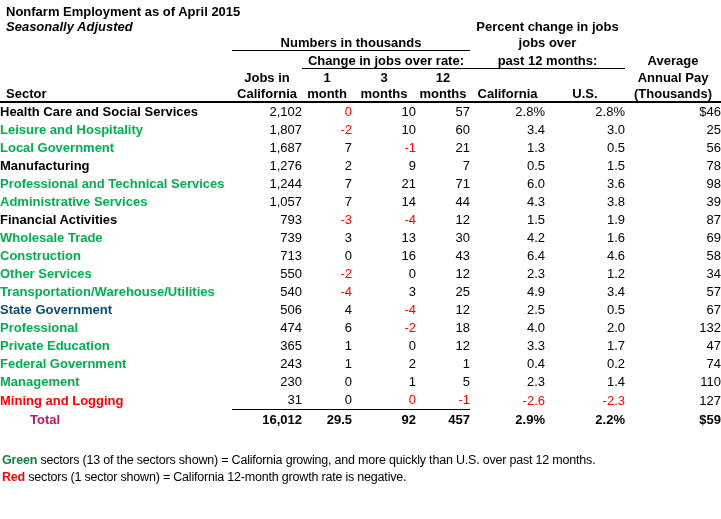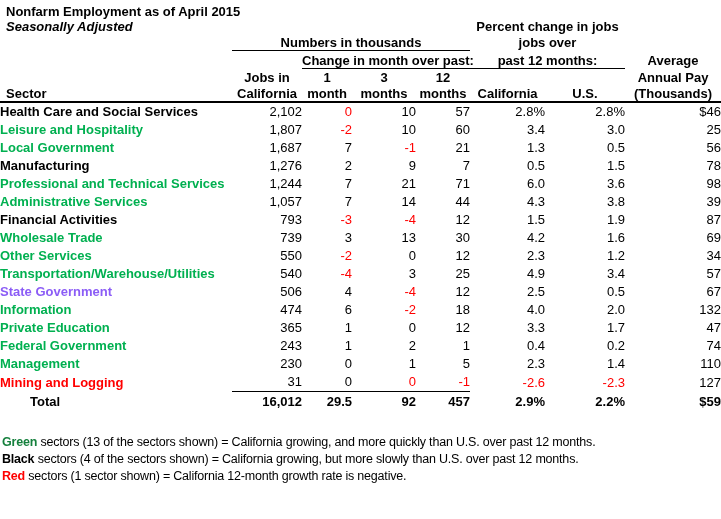--- a/index.html
+++ b/index.html
@@ -76,21 +76,21 @@
       </tr>
       <tr class="hr3">
         <td></td>
         <td colspan="4" class="ul">Numbers in thousands</td>
         <td colspan="2">jobs over</td>
         <td></td>
       </tr>
       <tr class="hr4">
         <td></td>
         <td></td>
-        <td colspan="3" class="ul">Change in month over past:</td>
+        <td colspan="3" class="ul">Change in jobs over rate:</td>
         <td colspan="2" class="ul">past 12 months:</td>
         <td>Average</td>
       </tr>
       <tr class="hr5">
         <td></td>
         <td>Jobs in</td>
         <td>1</td>
         <td>3</td>
         <td>12</td>
         <td></td>
@@ -183,51 +183,61 @@
           <td class="sector" style="color: rgb(0, 176, 80);">Wholesale Trade</td>
           <td class="num c2">739</td>
           <td class="num c3">3</td>
           <td class="num c4">13</td>
           <td class="num c5">30</td>
           <td class="num c6">4.2</td>
           <td class="num c7">1.6</td>
           <td class="num c8">69</td>
         </tr>
         <tr>
+          <td class="sector" style="color: rgb(0, 176, 80);">Construction</td>
+          <td class="num c2">713</td>
+          <td class="num c3">0</td>
+          <td class="num c4">16</td>
+          <td class="num c5">43</td>
+          <td class="num c6">6.4</td>
+          <td class="num c7">4.6</td>
+          <td class="num c8">58</td>
+        </tr>
+        <tr>
           <td class="sector" style="color: rgb(0, 176, 80);">Other Services</td>
           <td class="num c2">550</td>
           <td class="num c3" style="color: rgb(255, 0, 0);">-2</td>
           <td class="num c4">0</td>
           <td class="num c5">12</td>
           <td class="num c6">2.3</td>
           <td class="num c7">1.2</td>
           <td class="num c8">34</td>
         </tr>
         <tr>
           <td class="sector" style="color: rgb(0, 176, 80);">Transportation/Warehouse/Utilities</td>
           <td class="num c2">540</td>
           <td class="num c3" style="color: rgb(255, 0, 0);">-4</td>
           <td class="num c4">3</td>
           <td class="num c5">25</td>
           <td class="num c6">4.9</td>
           <td class="num c7">3.4</td>
           <td class="num c8">57</td>
         </tr>
         <tr>
-          <td class="sector" style="color: #8b5cf6; margin-left: 35px;">State Government</td>
+          <td class="sector" style="color: #0c4a6e; margin-left: 35px;">State Government</td>
           <td class="num c2">506</td>
           <td class="num c3">4</td>
           <td class="num c4" style="color: rgb(255, 0, 0);">-4</td>
           <td class="num c5">12</td>
           <td class="num c6">2.5</td>
           <td class="num c7">0.5</td>
           <td class="num c8">67</td>
         </tr>
         <tr>
-          <td class="sector" style="color: rgb(0, 176, 80);">Information</td>
+          <td class="sector" style="color: rgb(0, 176, 80);">Professional</td>
           <td class="num c2">474</td>
           <td class="num c3">6</td>
           <td class="num c4" style="color: rgb(255, 0, 0);">-2</td>
           <td class="num c5">18</td>
           <td class="num c6">4.0</td>
           <td class="num c7">2.0</td>
           <td class="num c8">132</td>
         </tr>
         <tr>
           <td class="sector" style="color: rgb(0, 176, 80);">Private Education</td>
@@ -263,30 +273,29 @@
           <td class="sector" style="color: rgb(255, 0, 0);">Mining and Logging</td>
           <td class="num c2">31</td>
           <td class="num c3">0</td>
           <td class="num c4" style="color: rgb(255, 0, 0);">0</td>
           <td class="num c5" style="color: rgb(255, 0, 0);">-1</td>
           <td class="num c6" style="color: rgb(255, 0, 0);">-2.6</td>
           <td class="num c7" style="color: rgb(255, 0, 0);">-2.3</td>
           <td class="num c8">127</td>
         </tr>
         <tr class="total-row">
-          <td class="sector" style="color: #000000;">Total</td>
+          <td class="sector" style="color: #be185d;">Total</td>
           <td class="num c2 topline">16,012</td>
           <td class="num c3 topline">29.5</td>
           <td class="num c4 topline">92</td>
           <td class="num c5 topline">457</td>
           <td class="num c6">2.9%</td>
           <td class="num c7">2.2%</td>
           <td class="num c8">$59</td>
         </tr>
       </tbody>
   </table>
 
   <div class="notes">
       <div class="note"><span class="lead" style="color: #15803d;">Green</span><span> sectors (13 of the sectors shown) = California growing, and more quickly than U.S. over past 12 months.</span></div>
-      <div class="note"><span class="lead" style="color: rgb(0, 0, 0);">Black</span><span> sectors (4 of the sectors shown) = California growing, but more slowly than U.S. over past 12 months.</span></div>
       <div class="note"><span class="lead" style="color: rgb(255, 0, 0);">Red</span><span> sectors (1 sector shown) = California 12-month growth rate is negative.</span></div>
     </div>
 </div>
 
 </body></html>

